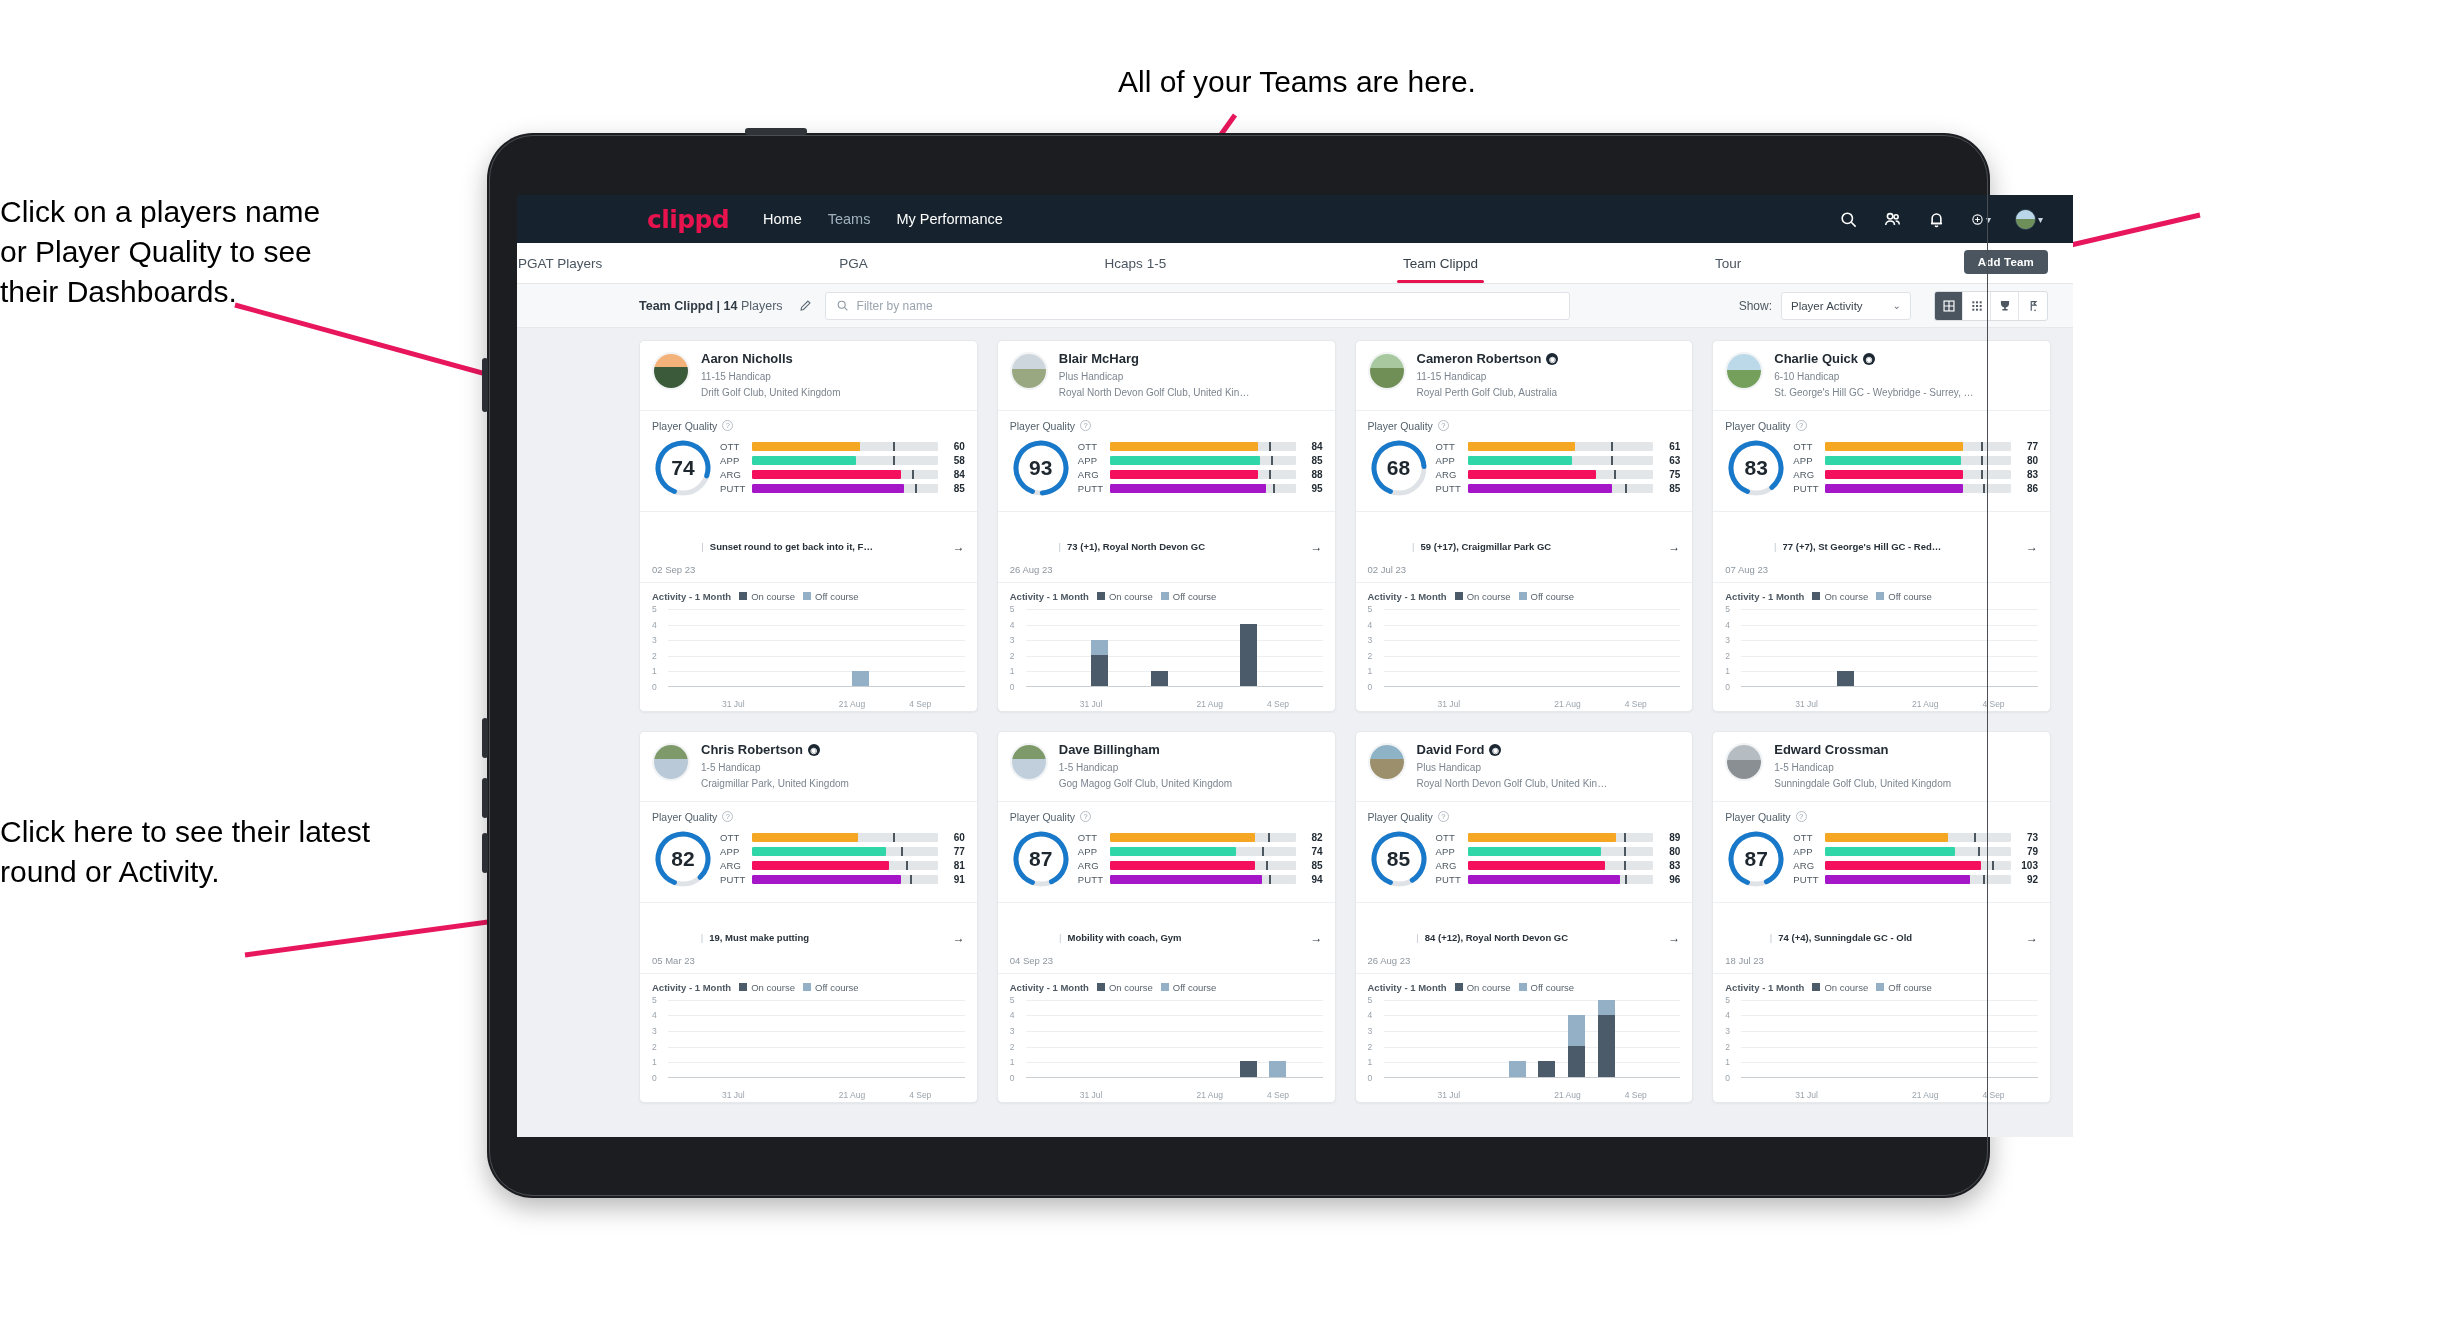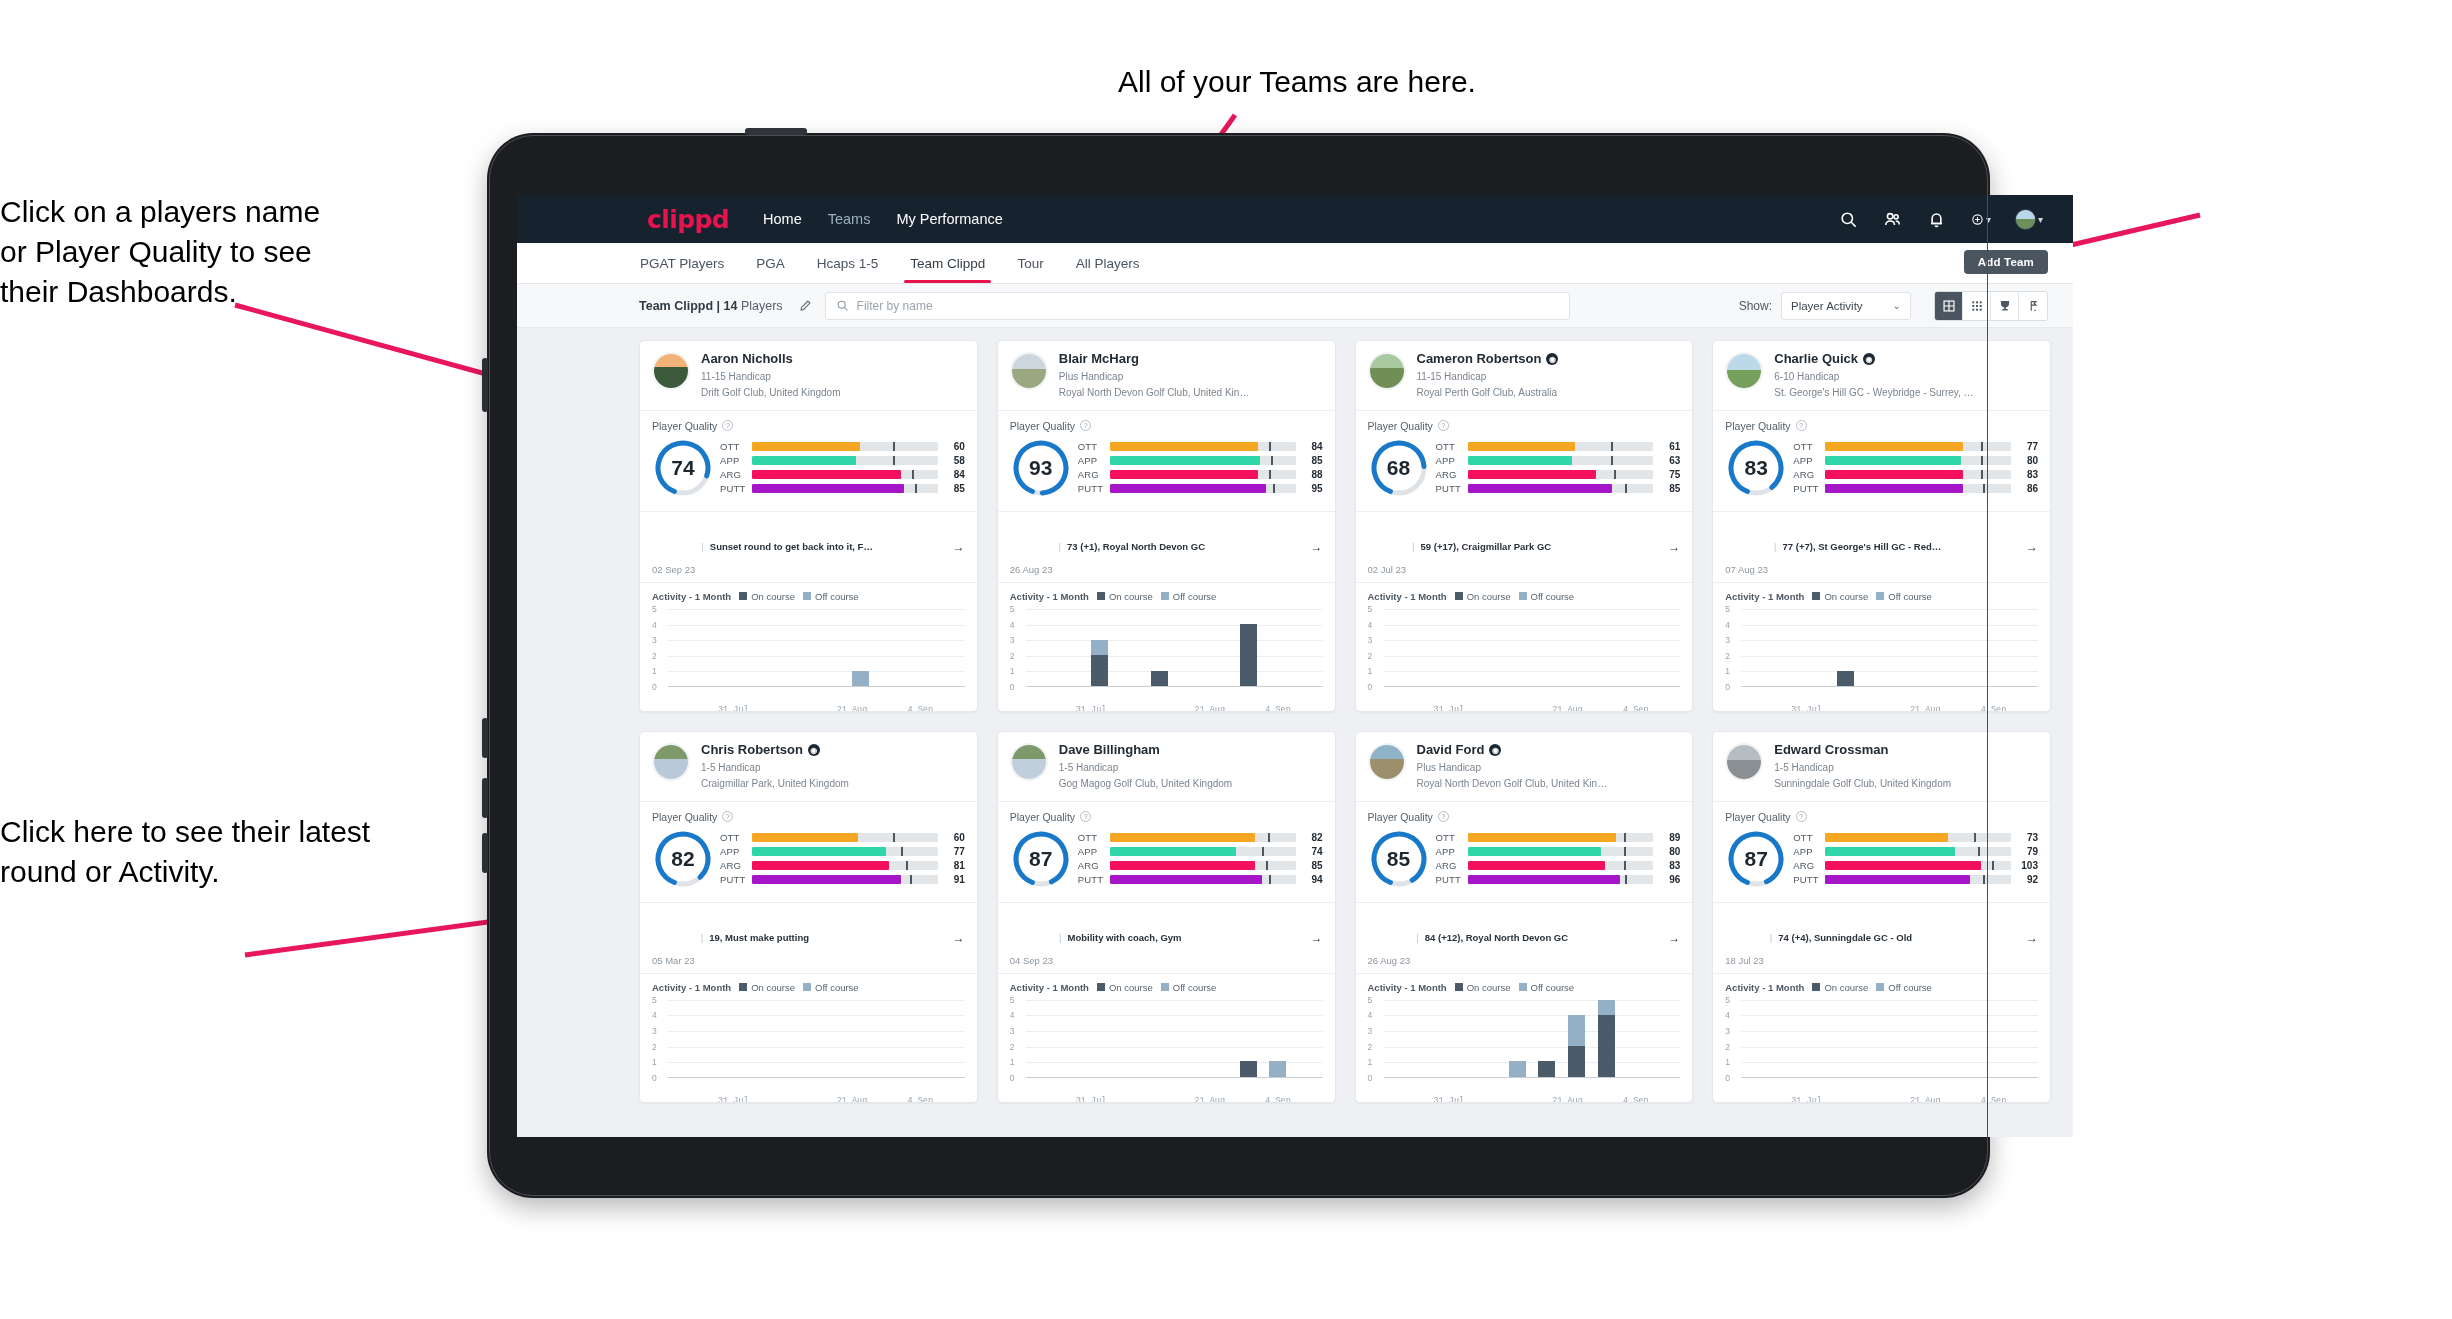--- a/index.html
+++ b/index.html
@@ -68,21 +68,21 @@
   .nav-right { margin-left:auto; display:flex; align-items:center; gap:24px; }
   .nav-ico { width:20px; height:20px; display:inline-flex; align-items:center; justify-content:center; color:#fff; }
   .nav-ico svg { width:19px; height:19px; }
   .avatar-sm { width:21px; height:21px; border-radius:50%; overflow:hidden; background:#6d8b9c; border:1px solid #2a3b47; }
   .avatar-sm .sky{position:absolute;inset:0;background:linear-gradient(#b9d7e8 0 45%,#6e8f5a 45% 100%);}
   .caret { font-size:10px; color:#cbd7e0; margin-left:2px;}
 
   
   .tabsbar {
     height: 41px; background:#fff; display:flex; align-items:center;
-    padding-left: 122px; position: relative; border-bottom: 1px solid #e3e7ea;
+    position: relative; border-bottom: 1px solid #e3e7ea; justify-content: space-between;
   }
   .tab { font-size:13.5px; color:#4a5560; margin-right:30px; position:relative; padding:10px 1px; }
   .tab.active { color:#364049; }
   .tab.active::after{
     content:""; position:absolute; left:-5px; right:-5px; bottom:-2px; height:3px; background:#e8134e; border-radius:2px;
   }
   .addteam {
     position:absolute; right:25px; top:7px;
     background:#4a5560; color:#fff; font-size:11.5px; font-weight:700;
     padding:6px 14px; border-radius:4px; letter-spacing:.2px;
@@ -161,21 +161,21 @@
   .chart{ position:relative; height:78px; margin-top:7px; padding-left:16px;}
   .ylab{ position:absolute; left:0; font-size:8.5px; color:#9aa3ab; transform:translateY(-50%);}
   .gl{ position:absolute; left:16px; right:0; height:1px; background:#eceff1;}
   .axis{ position:absolute; left:16px; right:0; bottom:0; height:1px; background:#c9ced3;}
   .plot{ position:absolute; left:16px; right:0; bottom:1px; top:0; display:flex; align-items:flex-end;}
   .slot{ flex:1; height:100%; display:flex; align-items:flex-end; justify-content:center;}
   .bar{ width:17px; display:flex; flex-direction:column; justify-content:flex-end;}
   .seg-on{ background:#4b5b69;}
   .seg-off{ background:#93b0c6;}
   .xlabs{ position:relative; margin-left:16px; height:14px;}
-  .xlab{ position:absolute; font-size:8.5px; color:#9aa3ab; transform:translateX(-50%); top:18px;font-family:Liberation Mono, monospace;}
+  .xlab{ position:absolute; font-size:8.5px; color:#9aa3ab; transform:translateX(-50%); top:12px;}
 </style>
 </head>
 <body>
 
 <div id="stage">
 
   <div class="anno" style="left:0px; top:192px; width:400px;">Click on a players name
 or Player Quality to see
 their Dashboards.</div>
   <div class="anno" style="left:1118px; top:62px; width:480px;">All of your Teams are here.</div>

